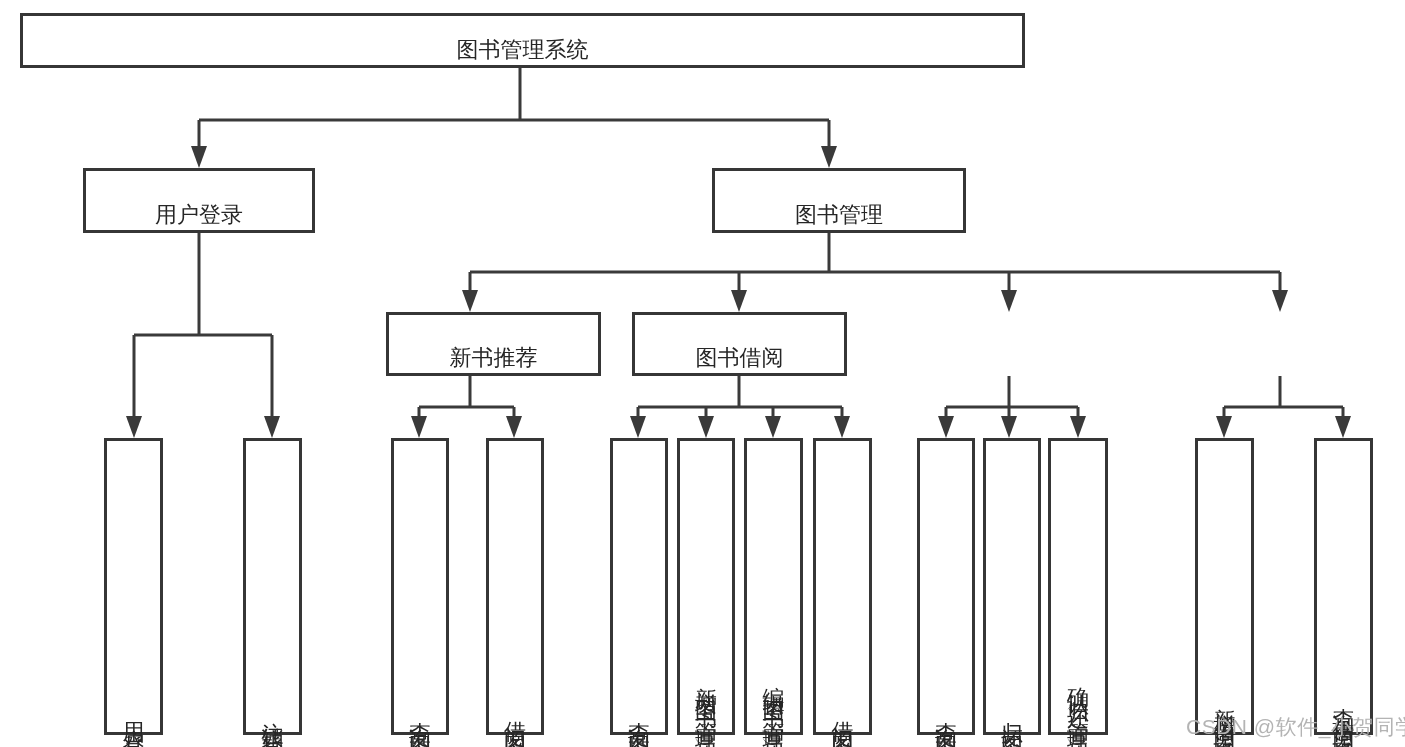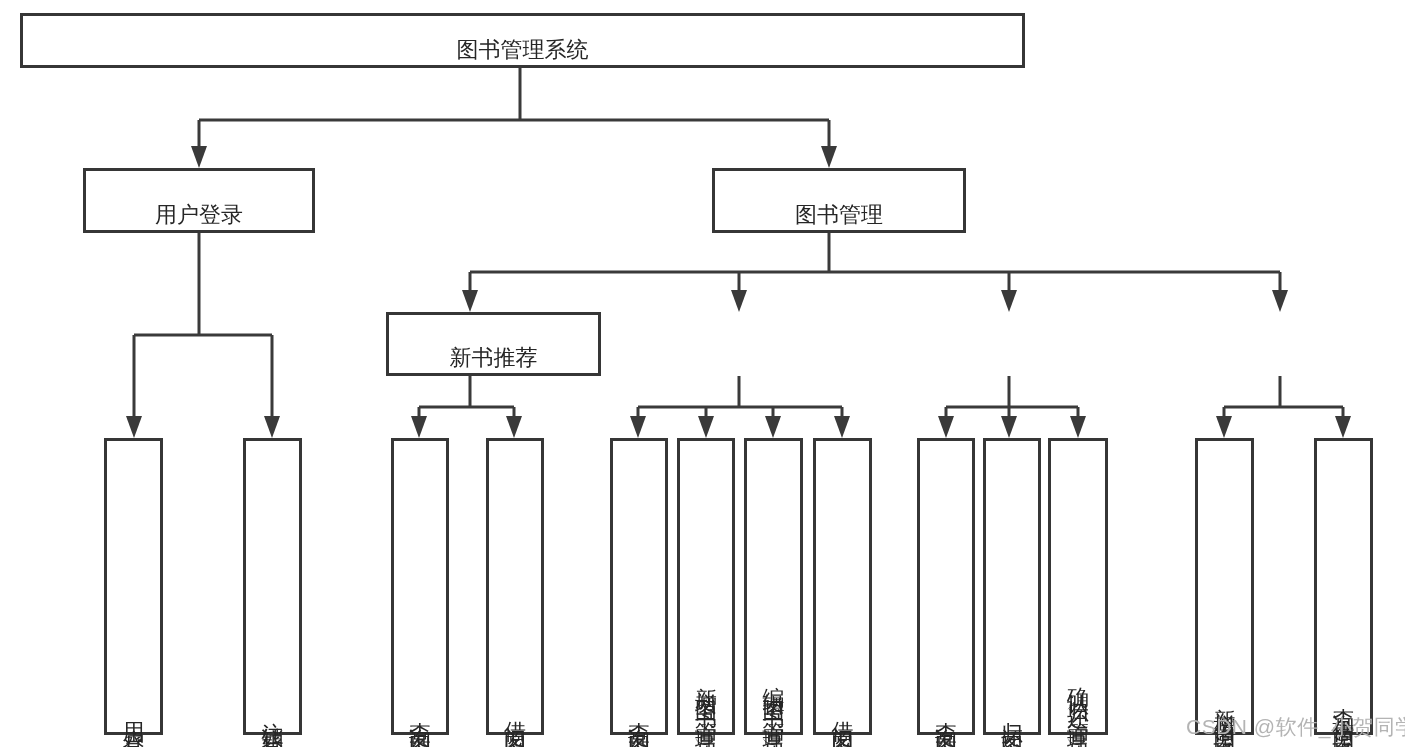--- a/index.html
+++ b/index.html
@@ -107,20 +107,23 @@
   <div class="node" style="left:83px; top:168px; width:232px; height:65px;">
     <span>用户登录</span>
   </div>
   <div class="node" style="left:712px; top:168px; width:254px; height:65px;">
     <span>图书管理</span>
   </div>
 
   <div class="node" style="left:363px; top:312px; width:215px; height:64px;margin-left:23px;">
     <span>新书推荐</span>
   </div>
+  <div class="node" style="left:632px; top:312px; width:215px; height:64px;">
+    <span>图书借阅</span>
+  </div>
 
   <div class="node leaf" style="left:104px; top:438px; width:59px; height:297px;">
     <span>用户登录</span>
   </div>
   <div class="node leaf" style="left:243px; top:438px; width:59px; height:297px;">
     <span>注销登录</span>
   </div>
 
   <div class="node leaf" style="left:391px; top:438px; width:58px; height:297px;">
     <span>查询图书</span>

